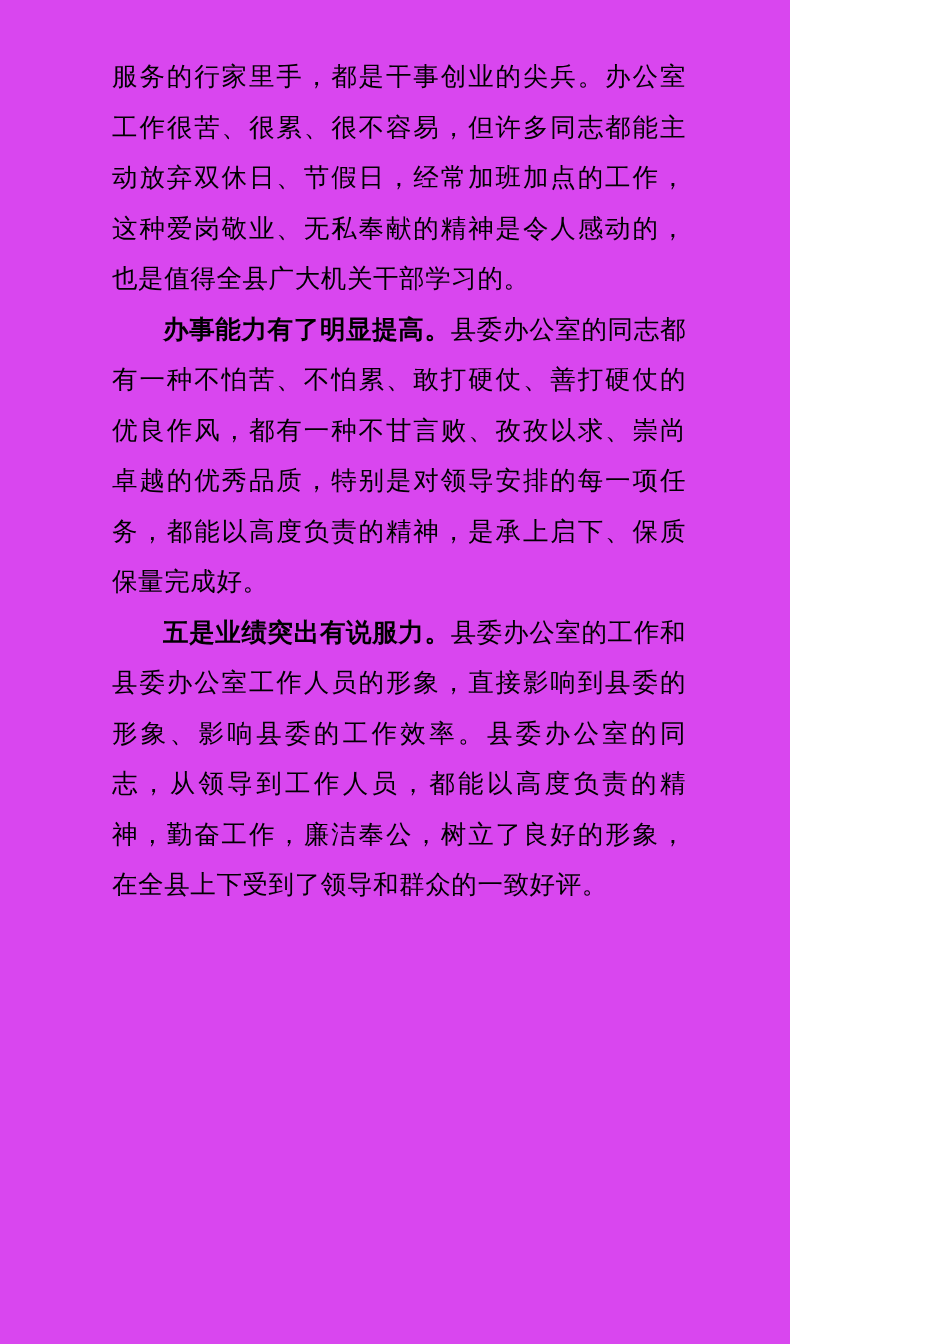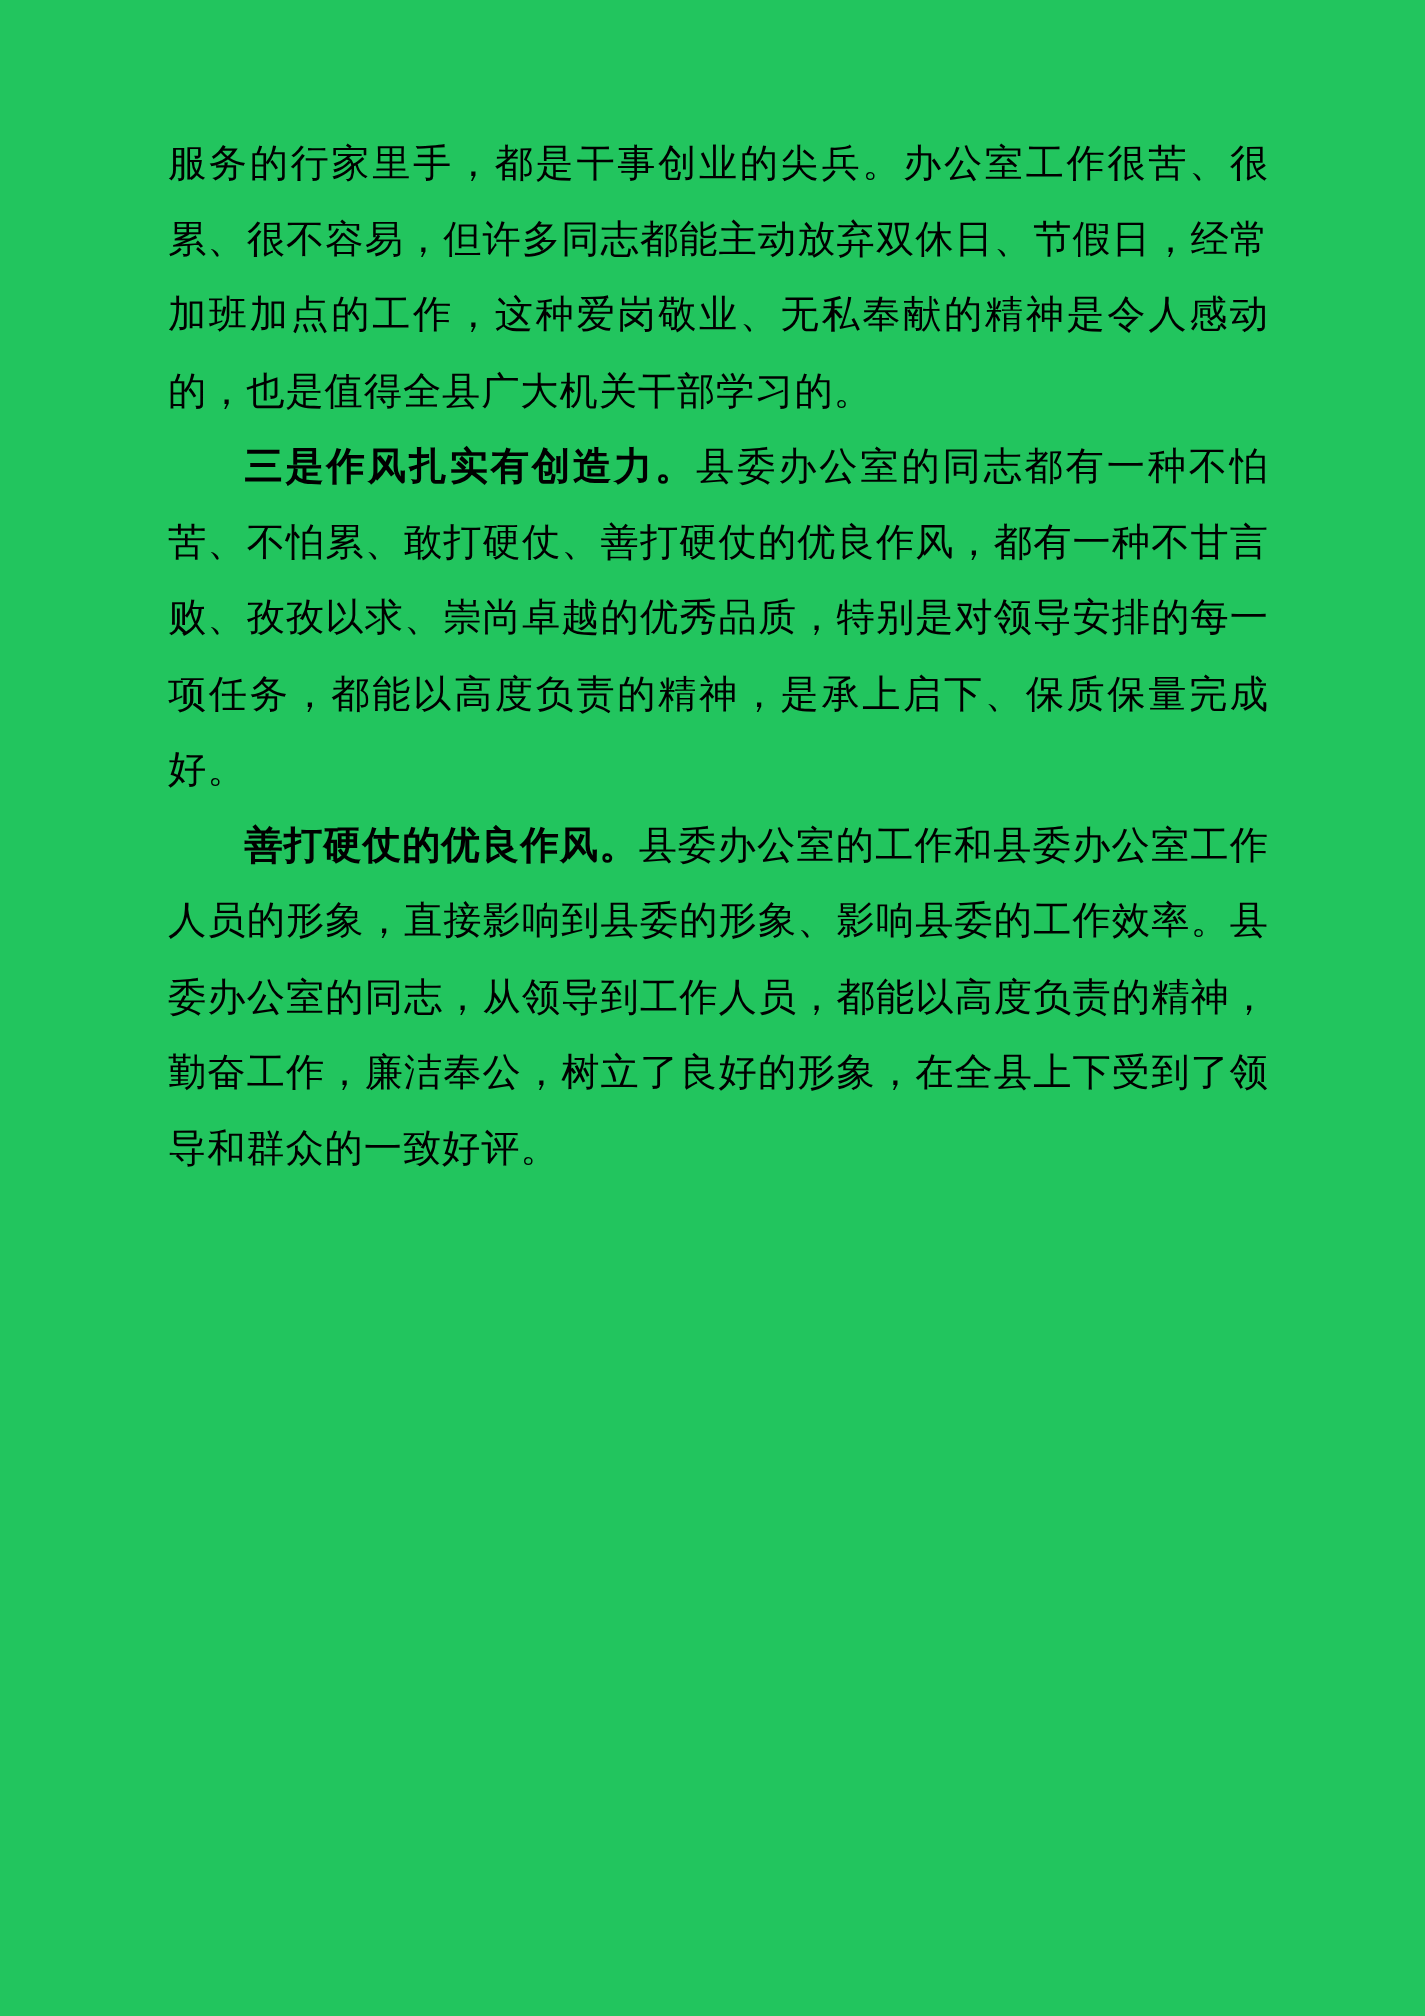--- a/index.html
+++ b/index.html
@@ -8,26 +8,26 @@
     background: #ffffff;
   }
   body {
     width: 950px;
     height: 1344px;
     font-family: "Liberation Serif", "DejaVu Serif", serif;
     color: #000000;
     overflow: hidden;
   }
   .page {
-    width: 950px;
+    width: 790px;
     height: 1344px;
     box-sizing: border-box;
-    padding: 84px 104px 60px 112px;
+    padding: 52px 104px 60px 112px;
     position: relative;
-    background: #22c55e;
+    background: #d946ef;
   }
   .doc-body {
     font-size: 25.5px;
     line-height: 50.5px;
     letter-spacing: 0.6px;
     text-align: justify;
     text-justify: inter-ideograph;
   }
   p.para {
     margin: 0;
@@ -45,23 +45,23 @@
 <body>
 
 <div class="page">
   <div class="doc-body">
 
     <p class="para">
       <span>服务的行家里手，都是干事创业的尖兵。办公室工作很苦、很累、很不容易，但许多同志都能主动放弃双休日、节假日，经常加班加点的工作，这种爱岗敬业、无私奉献的精神是令人感动的，也是值得全县广大机关干部学习的。</span>
     </p>
 
     <p class="para indent">
-      <span class="bold-lead">三是作风扎实有创造力。</span><span>县委办公室的同志都有一种不怕苦、不怕累、敢打硬仗、善打硬仗的优良作风，都有一种不甘言败、孜孜以求、崇尚卓越的优秀品质，特别是对领导安排的每一项任务，都能以高度负责的精神，是承上启下、保质保量完成好。</span>
+      <span class="bold-lead">办事能力有了明显提高。</span><span>县委办公室的同志都有一种不怕苦、不怕累、敢打硬仗、善打硬仗的优良作风，都有一种不甘言败、孜孜以求、崇尚卓越的优秀品质，特别是对领导安排的每一项任务，都能以高度负责的精神，是承上启下、保质保量完成好。</span>
     </p>
 
     <p class="para indent">
-      <span class="bold-lead">善打硬仗的优良作风。</span><span>县委办公室的工作和县委办公室工作人员的形象，直接影响到县委的形象、影响县委的工作效率。县委办公室的同志，从领导到工作人员，都能以高度负责的精神，勤奋工作，廉洁奉公，树立了良好的形象，在全县上下受到了领导和群众的一致好评。</span>
+      <span class="bold-lead">五是业绩突出有说服力。</span><span>县委办公室的工作和县委办公室工作人员的形象，直接影响到县委的形象、影响县委的工作效率。县委办公室的同志，从领导到工作人员，都能以高度负责的精神，勤奋工作，廉洁奉公，树立了良好的形象，在全县上下受到了领导和群众的一致好评。</span>
     </p>
 
 
 
   </div>
 </div>
 
 </body></html>

